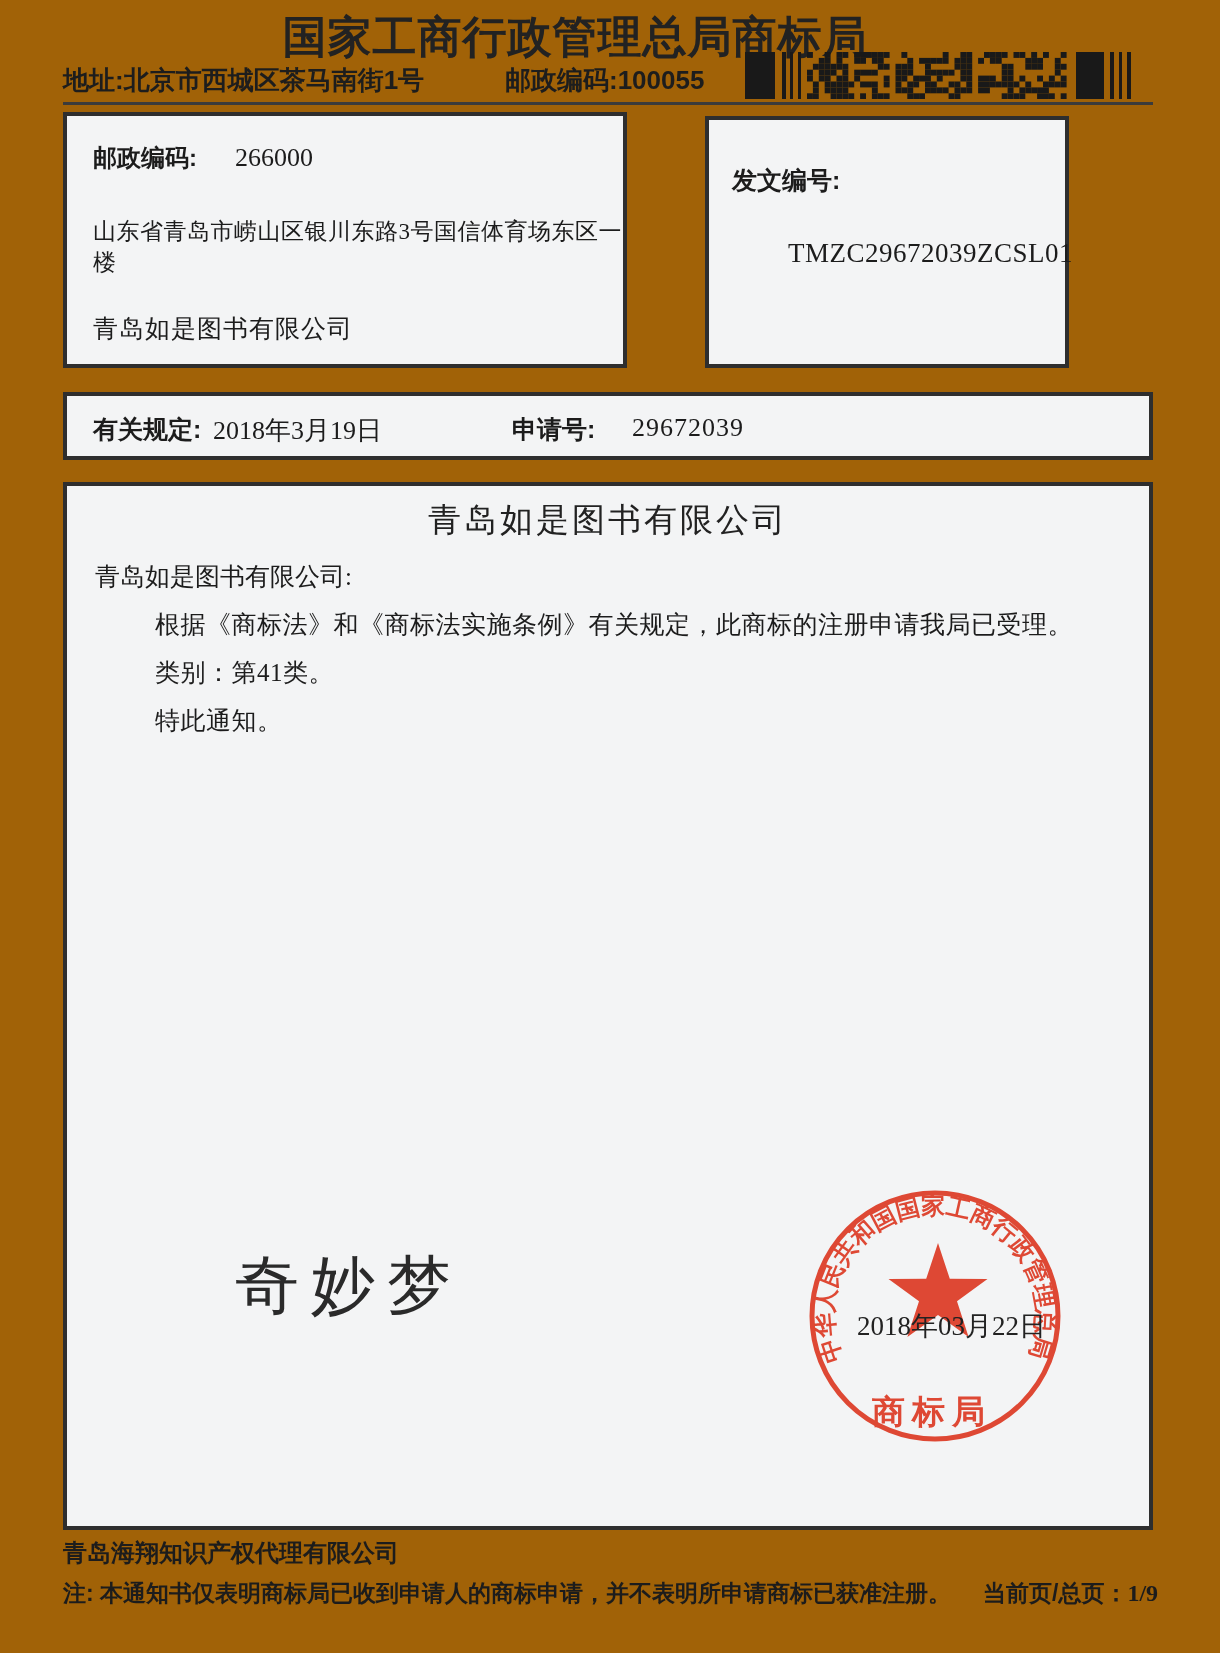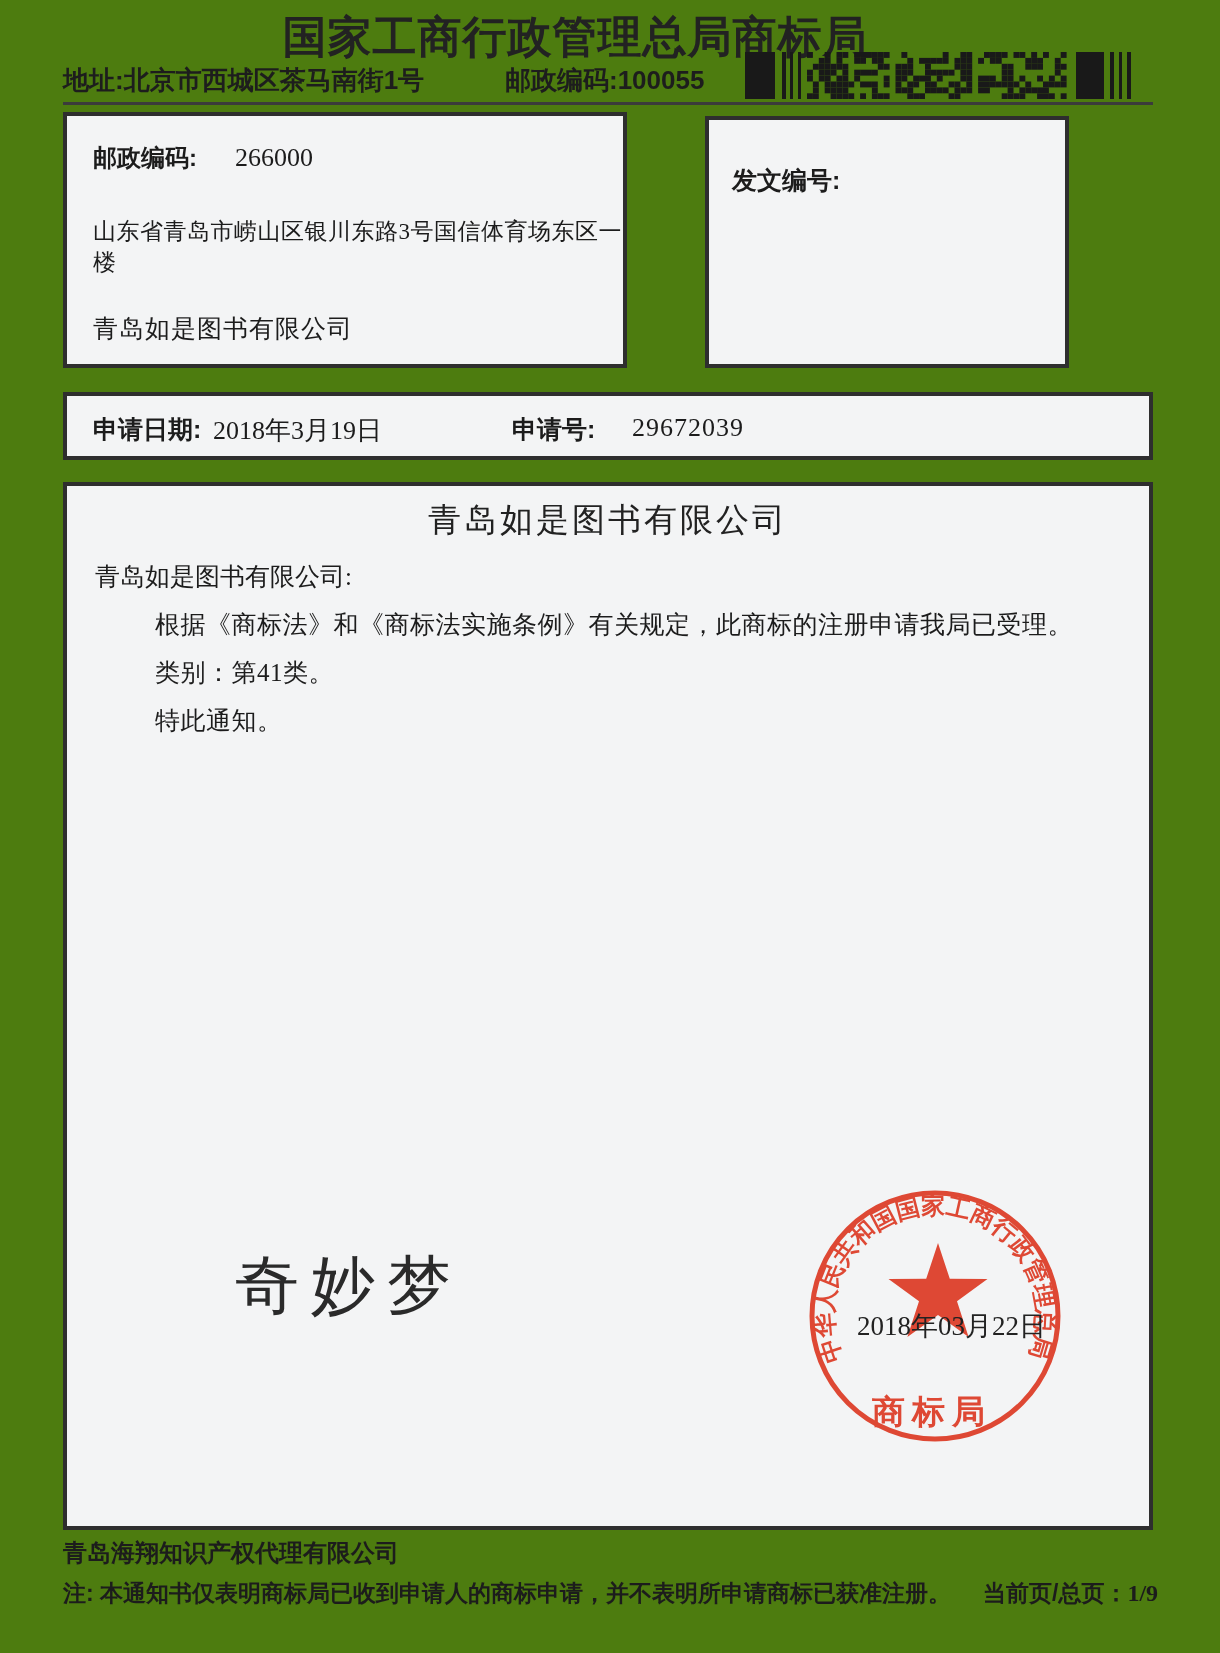--- a/index.html
+++ b/index.html
@@ -1,18 +1,18 @@
 <!DOCTYPE html>
 <html><head>
 <meta charset="utf-8">
 <style>
   html,body{margin:0;padding:0;background:#e9e9e7;}
   .page{
     position:relative;width:1220px;height:1653px;margin:0 auto;
-    background:#4d7c0f;overflow:hidden;
+    background:#a16207;overflow:hidden;
     color:#1c1c1c;
     font-family:"Liberation Serif","DejaVu Serif",serif;
   }
   .sans{font-family:"Liberation Sans","DejaVu Sans",sans-serif;}
   .serif{font-family:"Liberation Serif","DejaVu Serif",serif;}
   .abs{position:absolute;}
   
   .hdr-title{
     left:0;right:70px;top:8px;text-align:center;
     font-size:44px;font-weight:600;letter-spacing:1px;color:#222;
@@ -277,24 +277,25 @@
   <div class="box box1">
     <div class="abs b1-row1 lbl">
       <span>邮政编码:</span><span class="b1-postal-val">266000</span>
     </div>
     <div class="abs b1-addr serif">山东省青岛市崂山区银川东路3号国信体育场东区一楼</div>
     <div class="abs b1-company serif">青岛如是图书有限公司</div>
   </div>
 
   <div class="box box2">
     <div class="abs b2-label lbl">发文编号:</div>
+    <div class="abs b2-value serif">TMZC29672039ZCSL01</div>
   </div>
 
   <div class="box box3">
-    <div class="abs b3-row b3-date-lbl lbl">申请日期:</div>
+    <div class="abs b3-row b3-date-lbl lbl">有关规定:</div>
     <div class="abs b3-row b3-date-val serif">2018年3月19日</div>
     <div class="abs b3-row b3-num-lbl lbl">申请号:</div>
     <div class="abs b3-row b3-num-val serif">29672039</div>
   </div>
 
   <div class="box box4">
     <div class="abs n-title">青岛如是图书有限公司</div>
     <div class="abs n-salutation">青岛如是图书有限公司:</div>
     <div class="abs n-line n-l1">根据《商标法》和《商标法实施条例》有关规定，此商标的注册申请我局已受理。</div>
     <div class="abs n-line n-l2">类别：第41类。</div>

